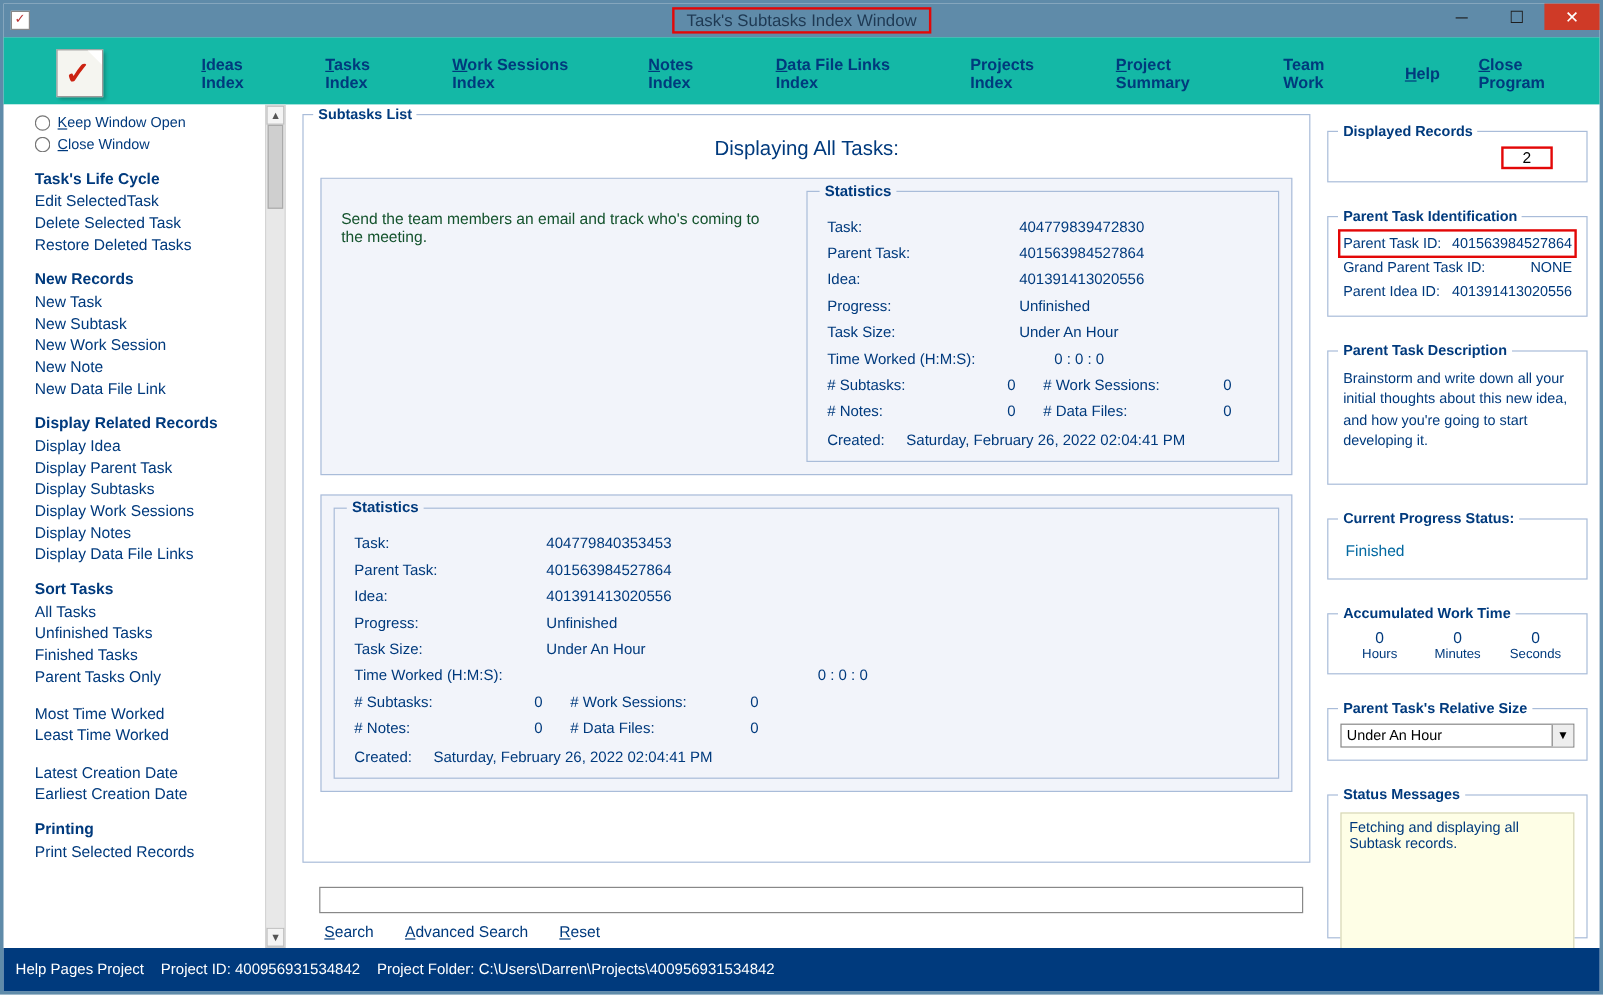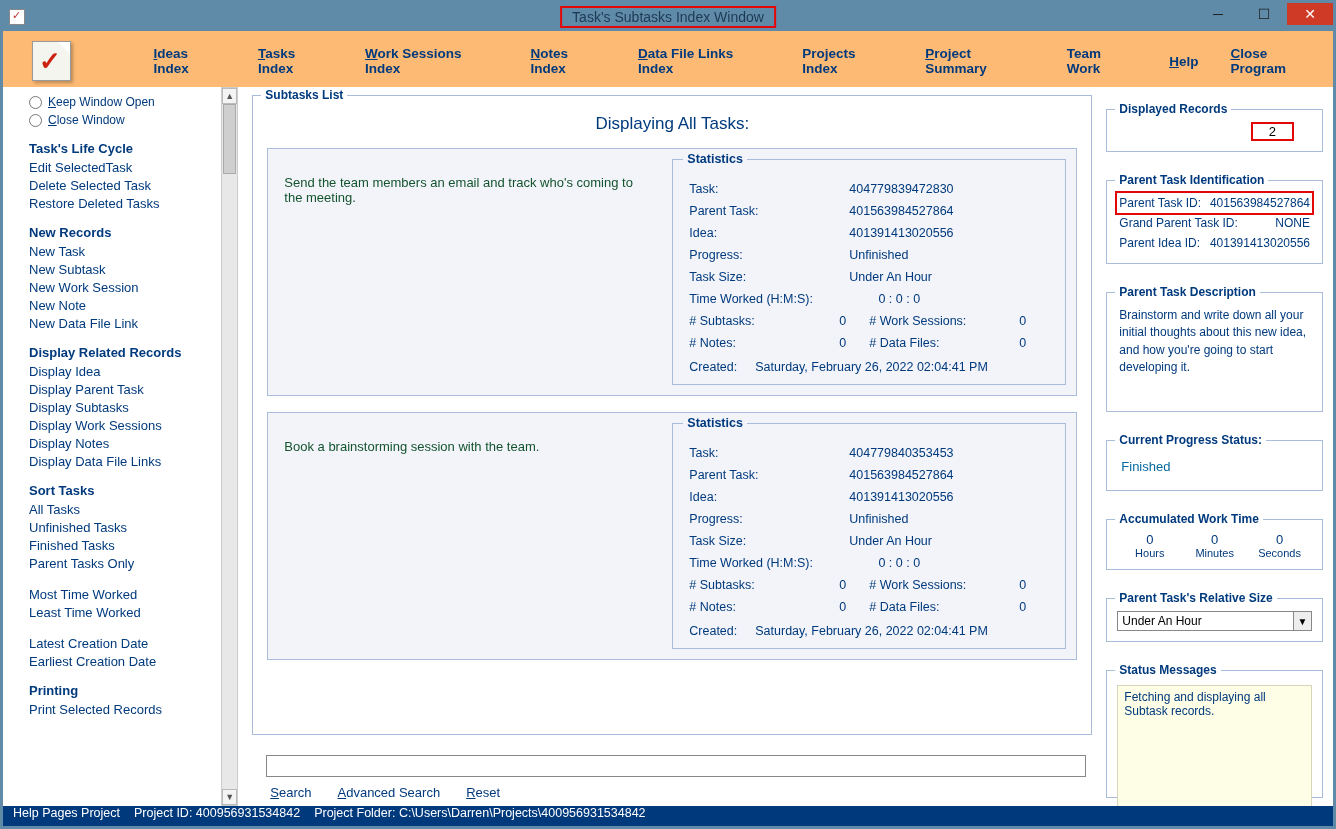--- a/index.html
+++ b/index.html
@@ -9,21 +9,21 @@
   .titlebar { background:#5f8ba9; height:28px; display:flex; align-items:center; position:relative; color:#1e3953;}
   .titlebar .icon { width:16px; height:16px; margin-left:6px; background:#fff; border:1px solid #888; position:relative;}
   .titlebar .icon::after { content:"✓"; color:#b33; font-size:11px; position:absolute; left:2px; top:-1px;}
   .titlebar .title { position:absolute; left:50%; transform:translateX(-50%); font-size:14px; color:#1e3953; }
   .title-hl { border:2px solid #e30707; padding:1px 10px;}
   .win-controls { position:absolute; right:0; top:0; display:flex; height:22px;}
   .win-btn { width:46px; height:22px; display:flex; align-items:center; justify-content:center; font-size:14px;}
   .win-close { background:#cf3a27; color:#fff;}
   .win-min, .win-max { color:#1e1e1e;}
   
-  .menubar { background:#fdba74; display:flex; align-items:center; padding:10px 8px 6px 9px; gap:32px; }
+  .menubar { background:#14b8a6; display:flex; align-items:center; padding:10px 8px 6px 24px; gap:32px; }
   .logo { width:40px; height:40px; border:1px solid #999; background:#f5f5f0; margin:0 50px 0 20px; position:relative; box-shadow:2px 2px 3px rgba(0,0,0,0.25);}
   .logo::before { content:""; position:absolute; right:0; top:0; border-style:solid; border-width:0 12px 12px 0; border-color:transparent #fff transparent transparent;}
   .logo::after { content:"✓"; color:#c21; font-size:26px; font-weight:bold; position:absolute; left:6px; top:4px;}
   .menu-item { color:#003a7d; font-size:13.5px; font-weight:bold; cursor:pointer; }
   .menu-item .ul { text-decoration:underline; }
   
   .body { flex:1; display:flex; overflow:hidden;}
   .sidebar { width:230px; padding:8px 0 8px 26px; overflow:auto; color:#003a7d; background:#fff; }
   .sidebar .radio { display:flex; align-items:center; gap:6px; margin-bottom:4px;}
   .sidebar .radio input { margin:0;}
@@ -69,21 +69,21 @@
   .time-row { display:flex; justify-content:space-around; text-align:center;}
   .time-row .t { flex:1;}
   .time-row .t .n { color:#003a7d; font-size:13px;}
   .time-row .t .l { color:#003a7d; font-size:11px;}
   .combo { display:flex; border:1px solid #888;}
   .combo .cval { flex:1; padding:2px 4px; font-size:12px;}
   .combo .cbtn { width:18px; border-left:1px solid #888; background:#eee; display:flex; align-items:center; justify-content:center; font-size:10px;}
   .status-msgs { flex:1; min-height:120px;}
   .status-body { background:#fefee6; height:150px; padding:4px 6px; color:#003a7d; font-size:12px; border:1px solid #d6d6b8; margin-top:2px;}
   
-  .statusbar { height:20px; background:#003a7d; color:#fff; display:flex; align-items:flex-start; padding:0 10px; gap:14px; font-size:12.5px;}
+  .statusbar { height:36px; background:#003a7d; color:#fff; display:flex; align-items:center; padding:0 10px; gap:14px; font-size:12.5px;}
   .statusbar .seg { white-space:nowrap;}
 </style>
 </head>
 <body>
 
 <div class="outer-border">
 
   <div class="titlebar">
     <div class="icon"></div>
     <div class="title"><span class="title-hl">Task's Subtasks Index Window</span></div>
@@ -211,21 +211,20 @@
         <div># Data Files:</div>
                   <div class="num">0</div>
       </div>
       <div class="created-row">
         <div>Created:</div>
         <div>Saturday, February 26, 2022   02:04:41 PM</div>
       </div>
     </div>
             </div>
             <div class="card">
-    <div class="card-left">Book a brainstorming session with the team.</div>
     <div class="stats">
       <div class="gb-title">Statistics</div>
       <div class="stat-row">
                   <div class="stat-label">Task:</div>
                   <div class="stat-val">404779840353453</div>
                 </div>
       <div class="stat-row">
                   <div class="stat-label">Parent Task:</div>
                   <div class="stat-val">401563984527864</div>
                 </div>

